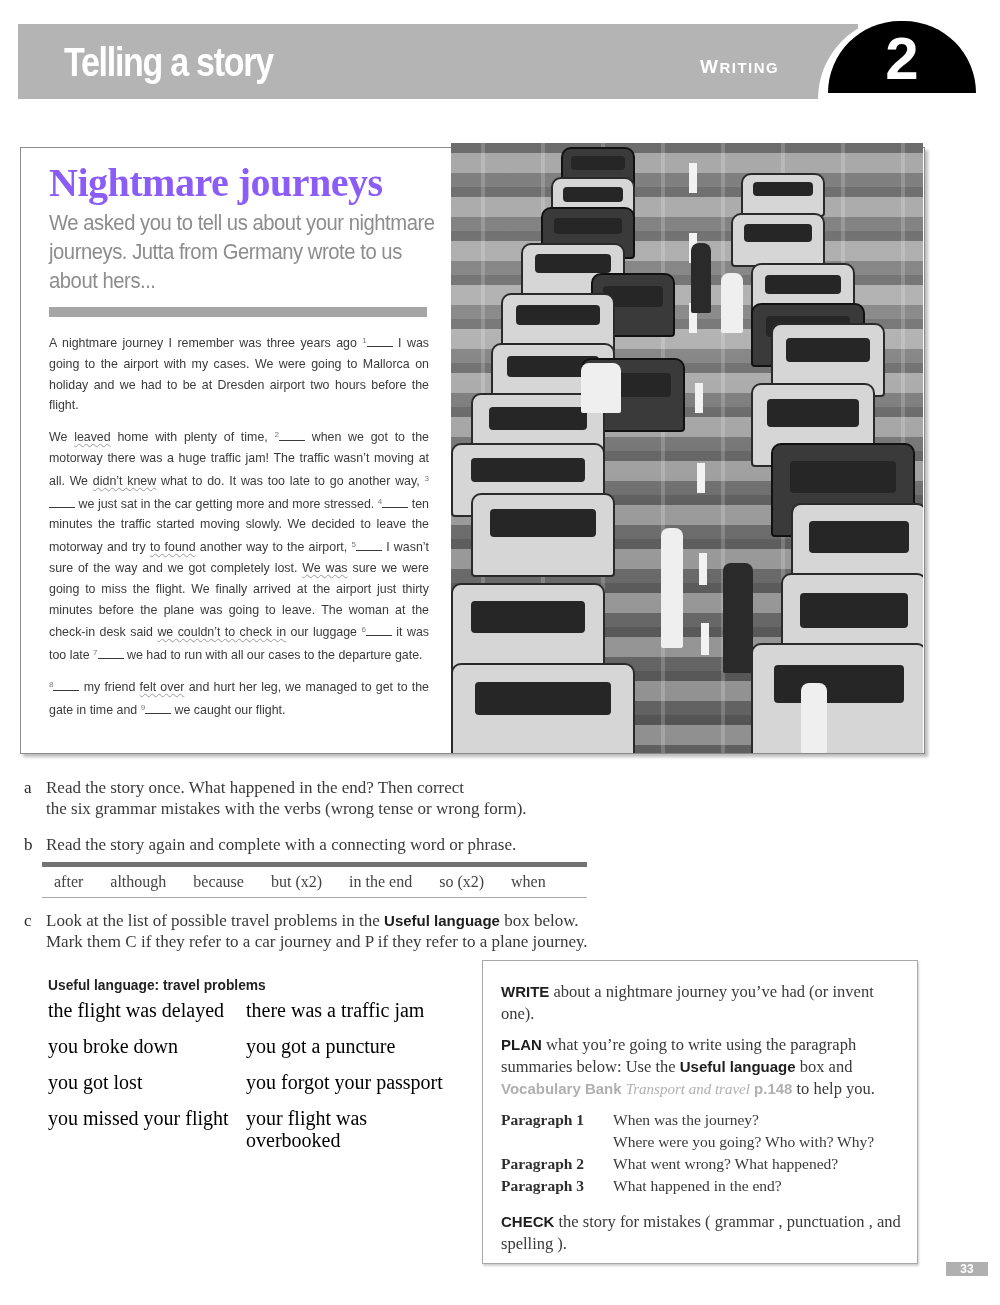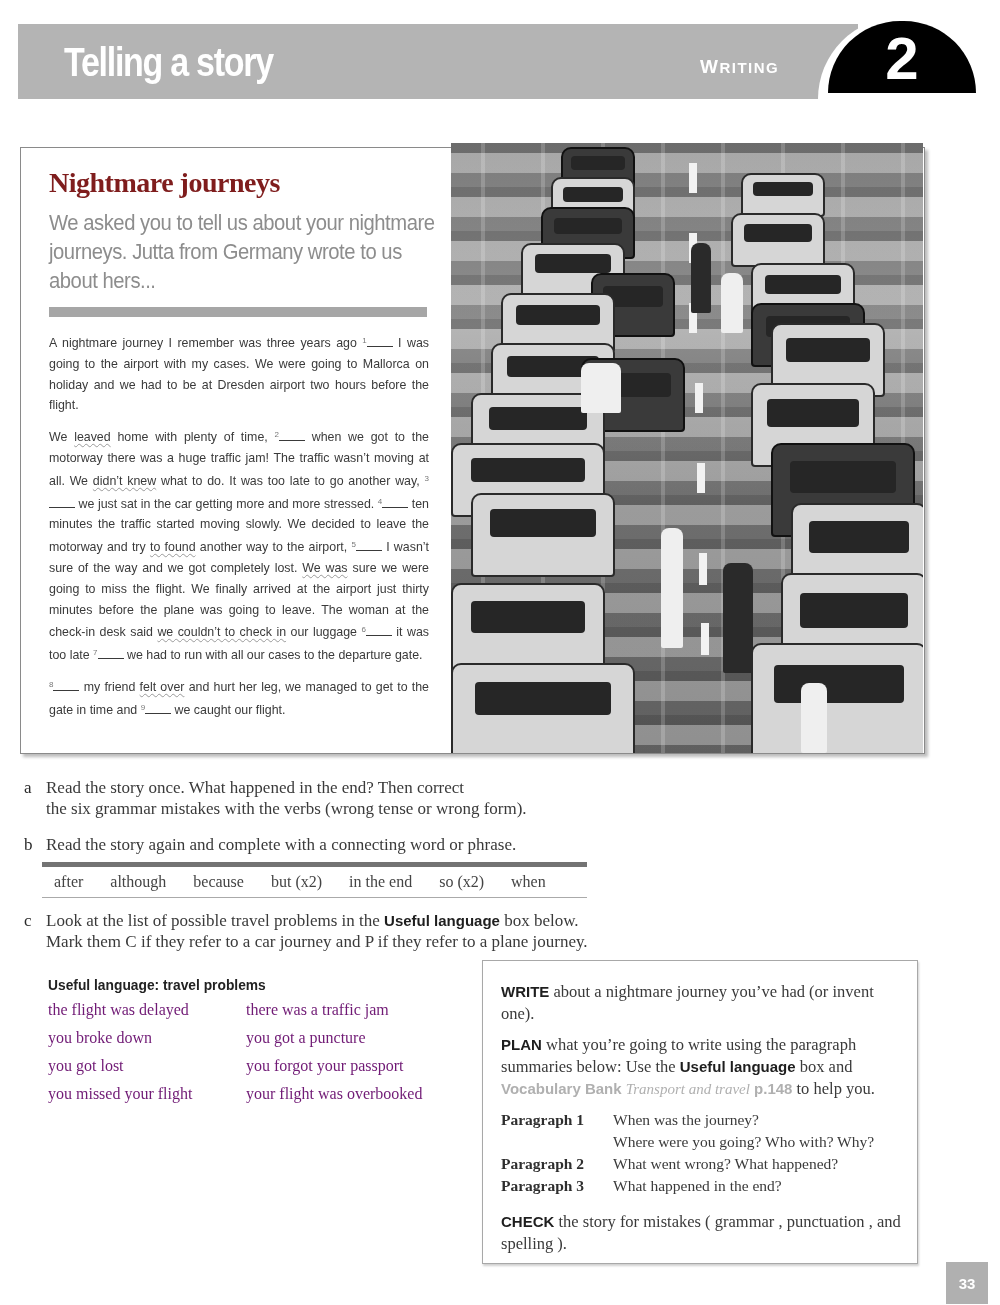--- a/index.html
+++ b/index.html
@@ -39,22 +39,22 @@
 
     
     .article-box {
       position: absolute; left: 20px; top: 147px; width: 903px; height: 605px;
       border: 1px solid #8a8a8a; box-shadow: 3px 3px 3px #bcbcbc; background: #fff;
     }
     .article-text {
       position: absolute; left: 28px; top: 12px; width: 380px;
     }
     .article-title {
-      font-family: "Liberation Serif", serif; font-weight: bold; font-size: 28px;
-      color: #7f1d1d; margin: 0; line-height: 46px; letter-spacing: -0.5px;
+      font-family: "Liberation Serif", serif; font-weight: bold; font-size: 40px;
+      color: #8b5cf6; margin: 0; line-height: 46px; letter-spacing: -0.5px;
     }
     .article-subtitle {
       font-family: "Liberation Sans", sans-serif; font-size: 22px; color: #8d8d8d;
       line-height: 29px; margin-top: 2px; letter-spacing: -0.5px;
       transform: scaleX(0.92); transform-origin: left top; width: 420px;
     }
     .article-rule {
       height: 10px; background: #a6a6a6; margin-top: 12px; width: 378px;
     }
     .story {
@@ -94,36 +94,36 @@
       position: absolute; left: 42px; top: 862px; width: 545px; height: 30px;
       border-top: 5px solid #737373; border-bottom: 1px solid #aaa;
       display: flex; align-items: center; gap: 0; font-size: 16px; color: #444;
     }
     .word-row span { margin-left: 12px; margin-right: 15px; }
     .b { font-family: "Liberation Sans", sans-serif; font-weight: bold; color: #1e1e1e; font-size: 15px; }
 
     
     .useful { position: absolute; left: 48px; top: 976px; width: 420px; }
     .useful-title { font-family: "Liberation Sans", sans-serif; font-weight: bold; font-size: 15px; color: #222; margin-bottom: 6px; transform: scaleX(0.92); transform-origin: left; }
-    .useful-grid { display: grid; grid-template-columns: 198px 220px; row-gap: 6px; font-size: 16px; color: #701a75; line-height: 22px; }
+    .useful-grid { display: grid; grid-template-columns: 198px 220px; row-gap: 14px; font-size: 20px; color: #000000; line-height: 22px; }
 
     
     .write-box {
       position: absolute; left: 482px; top: 960px; width: 434px; height: 302px;
       border: 1px solid #a8a8a8; box-shadow: 1px 2px 2px #d0d0d0; background: #fff;
     }
     .write-inner { position: absolute; left: 18px; top: 20px; width: 410px; font-size: 16.5px; color: #3a3a3a; line-height: 22px; }
     .write-inner p { margin: 0 0 9px 0; }
     .vocab { font-family: "Liberation Sans", sans-serif; font-weight: bold; color: #b0b0b0; font-size: 15px; }
     .vocab-it { font-family: Liberation Serif, serif; font-style: italic; color: #b0b0b0; font-size: 15px; }
     .para-grid { display: grid; grid-template-columns: 112px 300px; font-size: 15.5px; line-height: 22px; margin: 6px 0 14px 0; }
     .para-grid .lbl { font-weight: bold; color: #2e2e2e; }
     .page-num {
-      position: absolute; left: 946px; top: 1262px; width: 42px; height: 42px; background: #b0b0b0;
-      color: #fff; font-family: "Liberation Sans", sans-serif; font-weight: bold; font-size: 15px;
+      position: absolute; left: 946px; top: 1262px; width: 42px; height: 14px; background: #b0b0b0;
+      color: #fff; font-family: "Liberation Sans", sans-serif; font-weight: bold; font-size: 12px;
       display: flex; align-items: center; justify-content: center;
     }
   </style>
 </head>
 <body>
 
 <div class="header-band"></div>
 <div class="header-title">Telling a story</div>
 <div class="section-label"><span>W</span><span class="small">RITING</span></div>
 <div class="badge-white"></div>

